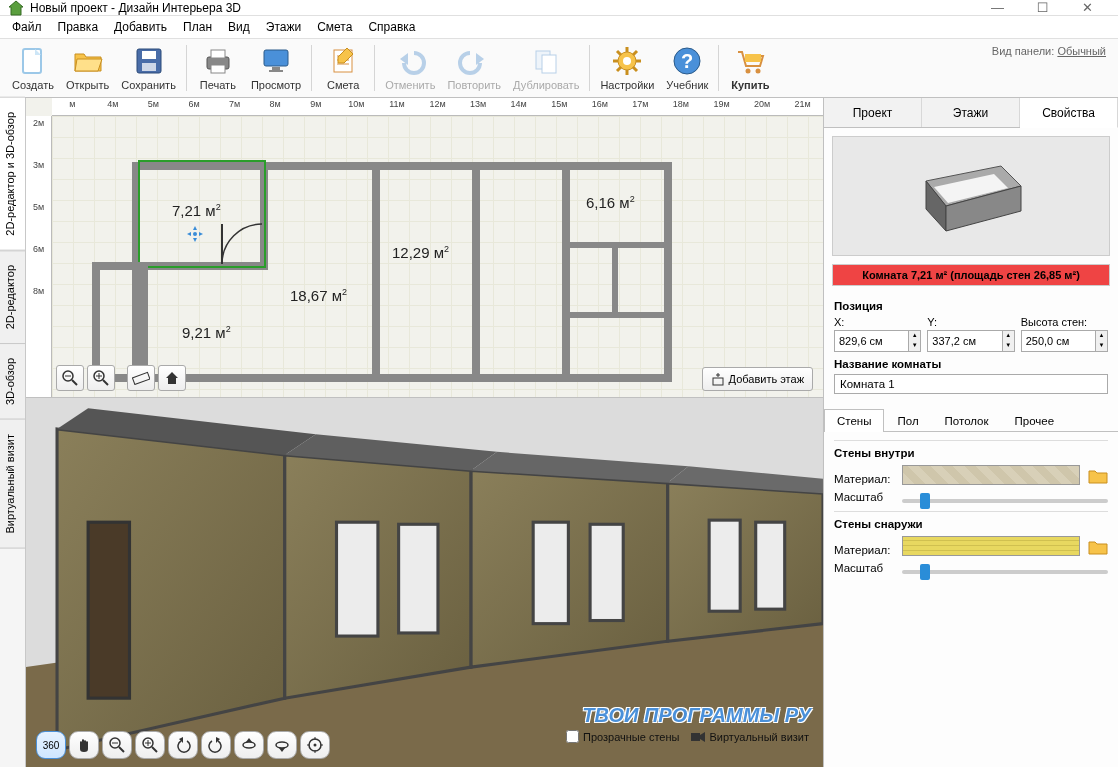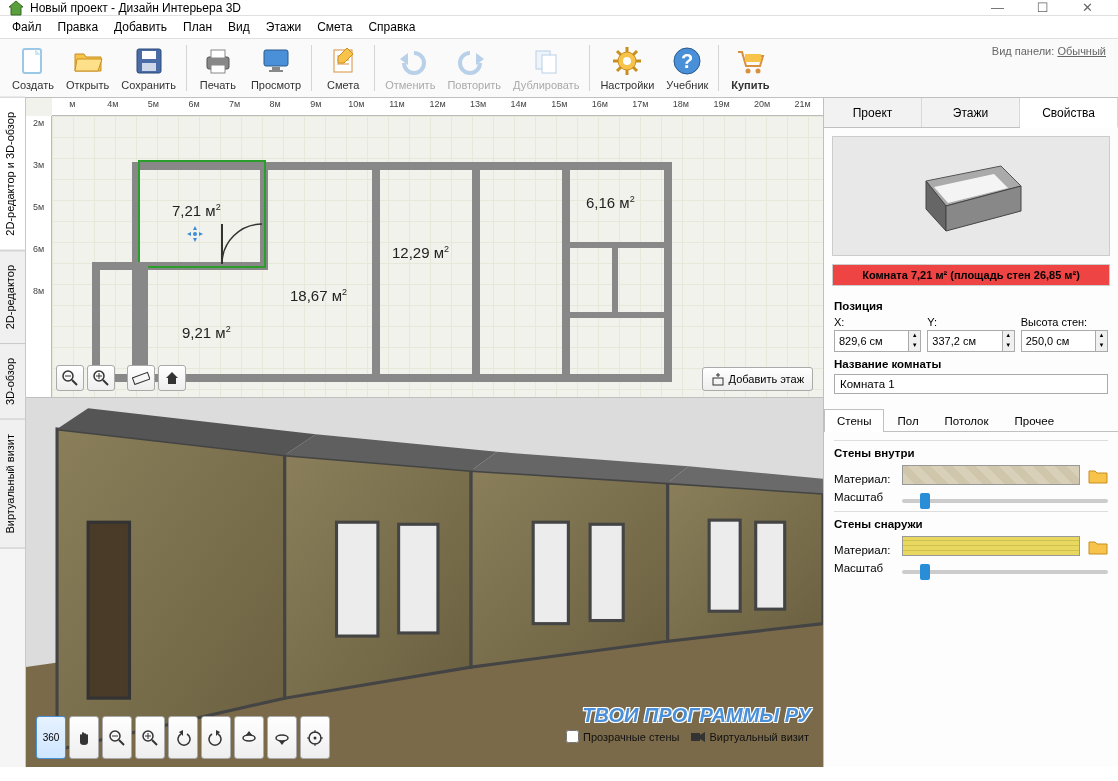--- a/index.html
+++ b/index.html
@@ -48,21 +48,21 @@
 .selroom { position:absolute; border:2px solid #2a9d2a; }
 
 .view2d-tools { position: absolute; left: 30px; bottom: 6px; display: flex; gap: 3px; align-items:center;}
 .view2d-tools .vt { width: 28px; height: 26px; border: 1px solid #aaa; border-radius: 3px; background: linear-gradient(#fff,#eee); display:flex; align-items:center; justify-content:center; }
 .view2d-right-tools { position: absolute; right: 10px; bottom: 6px; display: flex; gap: 6px; }
 .rt-btn { border: 1px solid #aaa; border-radius: 3px; background: linear-gradient(#fff,#eee); font-size: 11px; padding: 4px 8px; display:flex; align-items:center; gap:4px; }
 
 
 .view3d { flex: 1; background: #5a5a5a; position: relative; overflow:hidden; }
 .view3d-tools { position: absolute; left: 10px; bottom: 8px; display: flex; gap: 3px; }
-.v3t { width: 30px; height: 43px; border: 1px solid #aaa; border-radius: 3px; background: linear-gradient(#fff,#eee); display:flex; align-items:center; justify-content:center; font-size:10px;}
+.v3t { width: 30px; height: 28px; border: 1px solid #aaa; border-radius: 9px; background: linear-gradient(#fff,#eee); display:flex; align-items:center; justify-content:center; font-size:10px;}
 .v3t.active { border-color: #4a90d9; background: linear-gradient(#e6f2ff,#cfe6ff); }
 .view3d-right { position: absolute; right: 10px; bottom: 20px; display: flex; gap: 4px; font-size: 11px; align-items:center;}
 .view3d-right label { display:flex; align-items:center; gap:4px; background: rgba(255,255,255,0); padding:4px;}
 .wm { position:absolute; right:12px; bottom:40px; font-size:20px; font-weight:bold; color:#4a90d9; font-style:italic; text-shadow: 1px 1px 0 #fff, -1px -1px 0 #fff, 1px -1px 0 #fff, -1px 1px 0 #fff; margin-top: 44px; }
 
 
 .props { width: 295px; border-left: 1px solid #c0c0c0; display: flex; flex-direction: column; background:#fdfdfd; }
 .prop-tabs { display: flex; height: 30px; border-bottom: 1px solid #c0c0c0; font-size: 12px; }
 .prop-tab { flex: 1; display:flex; align-items:center; justify-content:center; border-right: 1px solid #d8d8d8; background:#f2f2f2; cursor:default;}
 .prop-tab.active { background:#fff; border-bottom:1px solid #fff; margin-bottom:-1px;}

